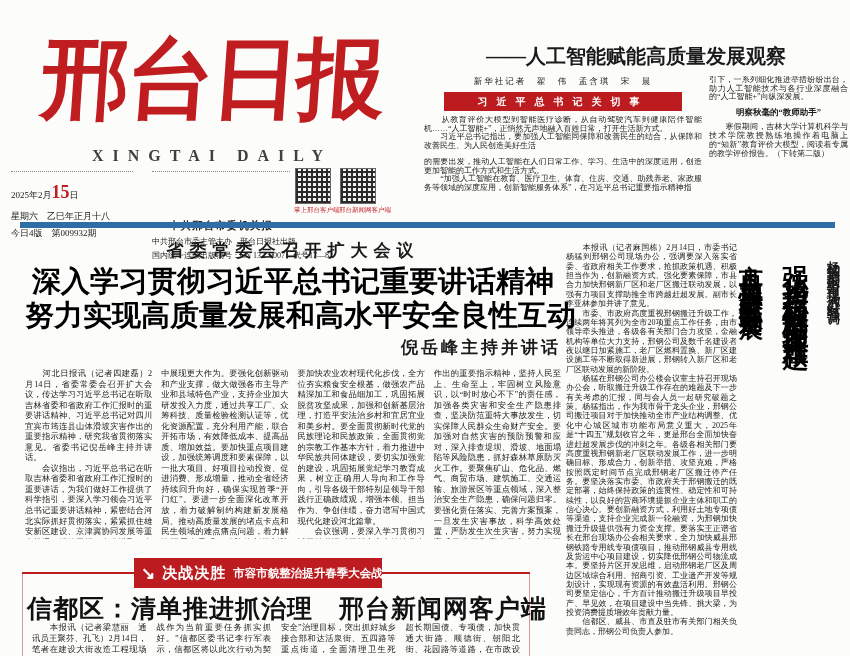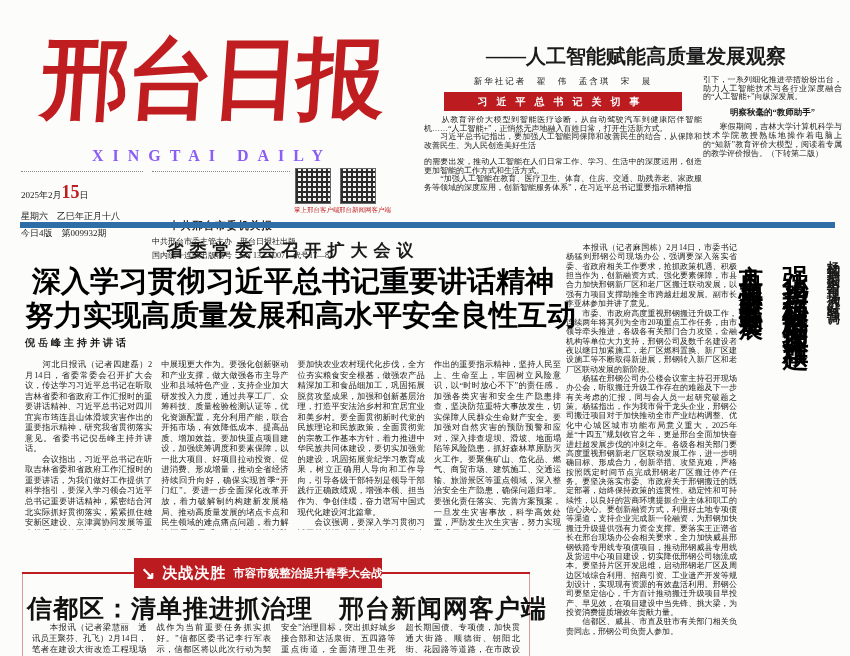--- a/index.html
+++ b/index.html
@@ -4,62 +4,62 @@
 <style>
   html,body{margin:0;padding:0;}
   #page{position:relative;width:850px;height:656px;background:#fcfcfa;overflow:hidden;
         font-family:"Liberation Serif",serif;color:#1a1a1a;}
   .abs{position:absolute;}
 
   
   .nameplate{left:28px;top:8px;width:368px;height:140px;text-align:center;
     font-family:"DejaVu Serif",serif;font-weight:bold;font-size:88px;line-height:140px;
     color:#c01d20;letter-spacing:-3px;transform:skewX(-4deg);}
-  .english{left:28px;top:147px;width:368px;text-align:center;color:#8b5cf6;
+  .english{left:28px;top:147px;width:368px;text-align:center;color:#404040;
     font-weight:bold;font-size:16px;letter-spacing:9px;}
-  .date-block{left:21px;top:171px;width:122px;border-top:1px dotted #888;padding-top:4px;
+  .date-block{left:11px;top:171px;width:122px;border-top:1px dotted #888;padding-top:4px;
     font-size:9px;line-height:1.8;color:#222;white-space:nowrap;}
   .day{font-size:18px;color:#c01d20;font-weight:bold;}
   .org-block{left:152px;top:171px;width:138px;border-top:1px dotted #888;padding-top:5px;
     text-align:center;font-size:8px;line-height:1.75;color:#222;white-space:nowrap;}
   .org-l1{font-size:10.5px;font-weight:bold;letter-spacing:1px;margin-top:40px;}
   .qr-wrap{left:294px;top:168px;display:flex;gap:7px;}
   .qr-item{width:38px;}
   .qr{width:34px;height:34px;margin:0 auto;border:1px solid #666;
     background:
       repeating-linear-gradient(90deg,#2b2b2b 0 2px,transparent 2px 5px),
       repeating-linear-gradient(0deg,#2b2b2b 0 2px,#f2f2f2 2px 5px);}
   .qr-caption{font-size:6.5px;color:#c01d20;text-align:center;margin-top:2px;white-space:nowrap;}
 
   
   .ai{left:424px;top:40px;width:424px;}
   .ai-headline{font-family:"Liberation Sans",sans-serif;font-weight:900;font-size:35px;
     line-height:1.12;text-align:center;white-space:nowrap;color:#000;}
   .ai-subtitle{font-weight:bold;font-size:20px;text-align:center;margin-top:3px;white-space:nowrap;}
-  .ai-cols{display:flex;gap:1px;margin-top:6px;}
+  .ai-cols{display:flex;gap:7px;margin-top:6px;}
   .ai-left{width:278px;}
   .ai-byline{font-size:8.5px;text-align:center;letter-spacing:2px;margin-bottom:4px;}
   .ai-redbox{width:238px;height:19px;margin:0 auto 5px;background:#bc1c20;color:#fff;
     font-weight:bold;font-size:10px;line-height:19px;letter-spacing:9px;text-align:center;}
   .ai-left-cols{display:flex;gap:7px;flex-direction:column;}
   .ai-col{flex:1;font-size:8px;line-height:1.09;text-align:justify;white-space:pre-line;
     height:74px;overflow:hidden;}
   .ai-col3{width:139px;height:116px;overflow:hidden;font-size:8px;line-height:1.09;}
   .ai-col3 .p{text-align:justify;white-space:pre-line;}
   .ai-subhead{font-weight:bold;text-align:center;font-size:8.5px;margin:6px 0;}
 
   
   .band{left:20px;top:222px;width:815px;height:6px;background:#2f6da6;}
 
   
   .prov{left:25px;top:238px;width:536px;}
   .prov-kicker{text-align:center;font-weight:bold;font-size:17px;letter-spacing:6px;line-height:1.5;}
   .prov-h{text-align:center;font-family:"Liberation Sans",sans-serif;font-weight:900;
     font-size:29px;line-height:1.2;white-space:nowrap;color:#000;}
-  .prov-deck{text-align:left;font-weight:bold;font-size:10px;letter-spacing:3px;margin-top:3px;}
+  .prov-deck{text-align:right;font-weight:bold;font-size:17px;letter-spacing:3px;margin-top:3px;}
   .prov-body{display:flex;gap:9px;margin-top:10px;height:170px;overflow:hidden;}
   .prov-col{flex:1;font-size:8.3px;line-height:1.27;text-align:justify;white-space:pre-line;}
 
   
   .xg{left:566px;top:238px;width:280px;height:414px;}
   .xg-body{position:absolute;left:0;top:5px;width:171px;height:406px;font-size:8px;
     line-height:1.17;text-align:justify;white-space:pre-line;overflow:hidden;}
   .xg-heads{position:absolute;right:0;top:8px;height:404px;writing-mode:vertical-rl;}
   .xg-kicker{display:block;font-family:"Liberation Sans",sans-serif;font-weight:600;
     font-size:13px;letter-spacing:4px;margin:4px 4px 0 10px;}

